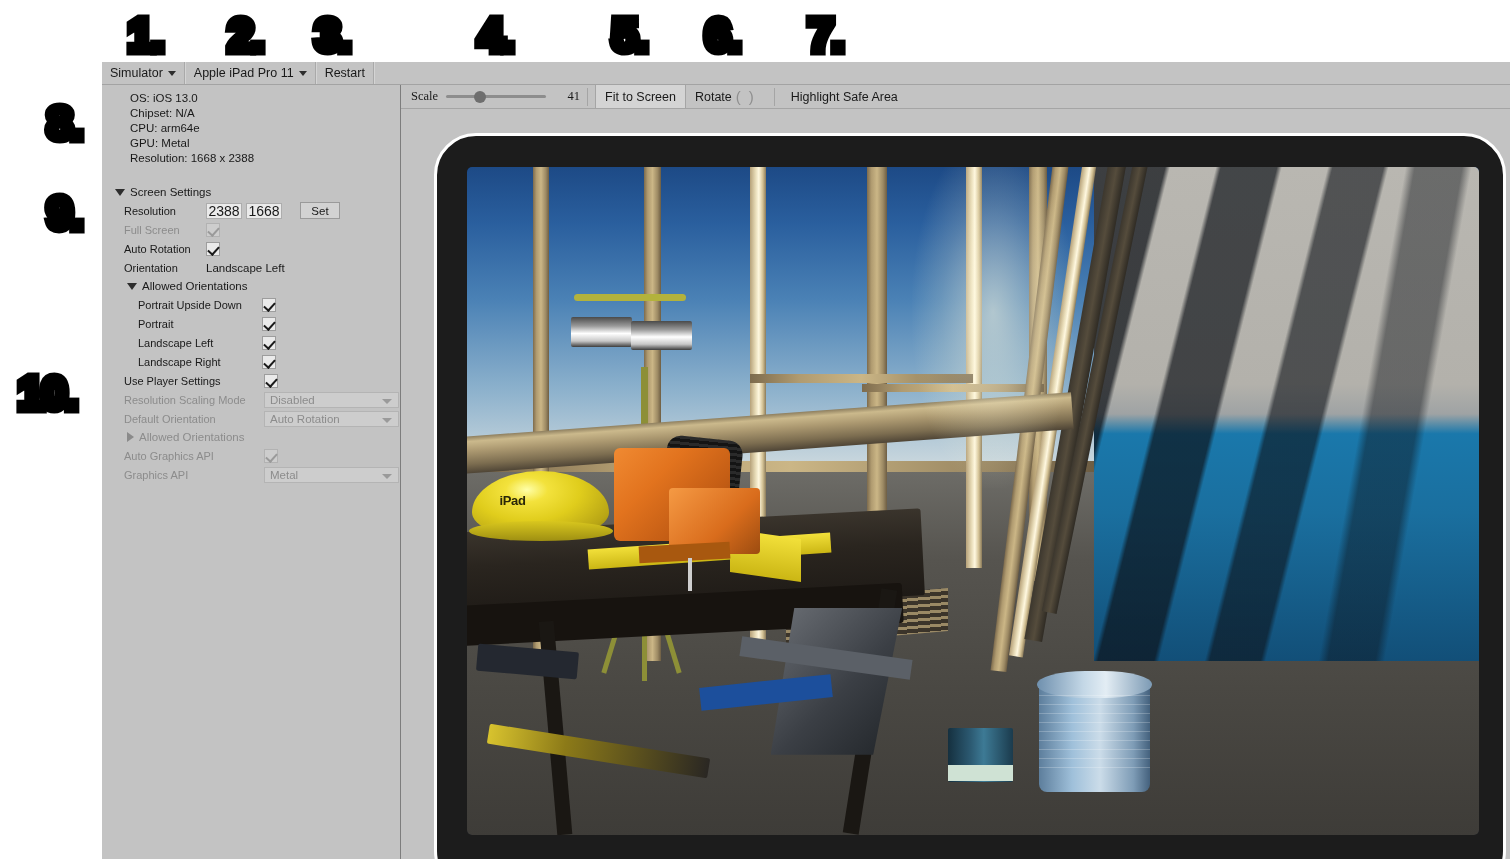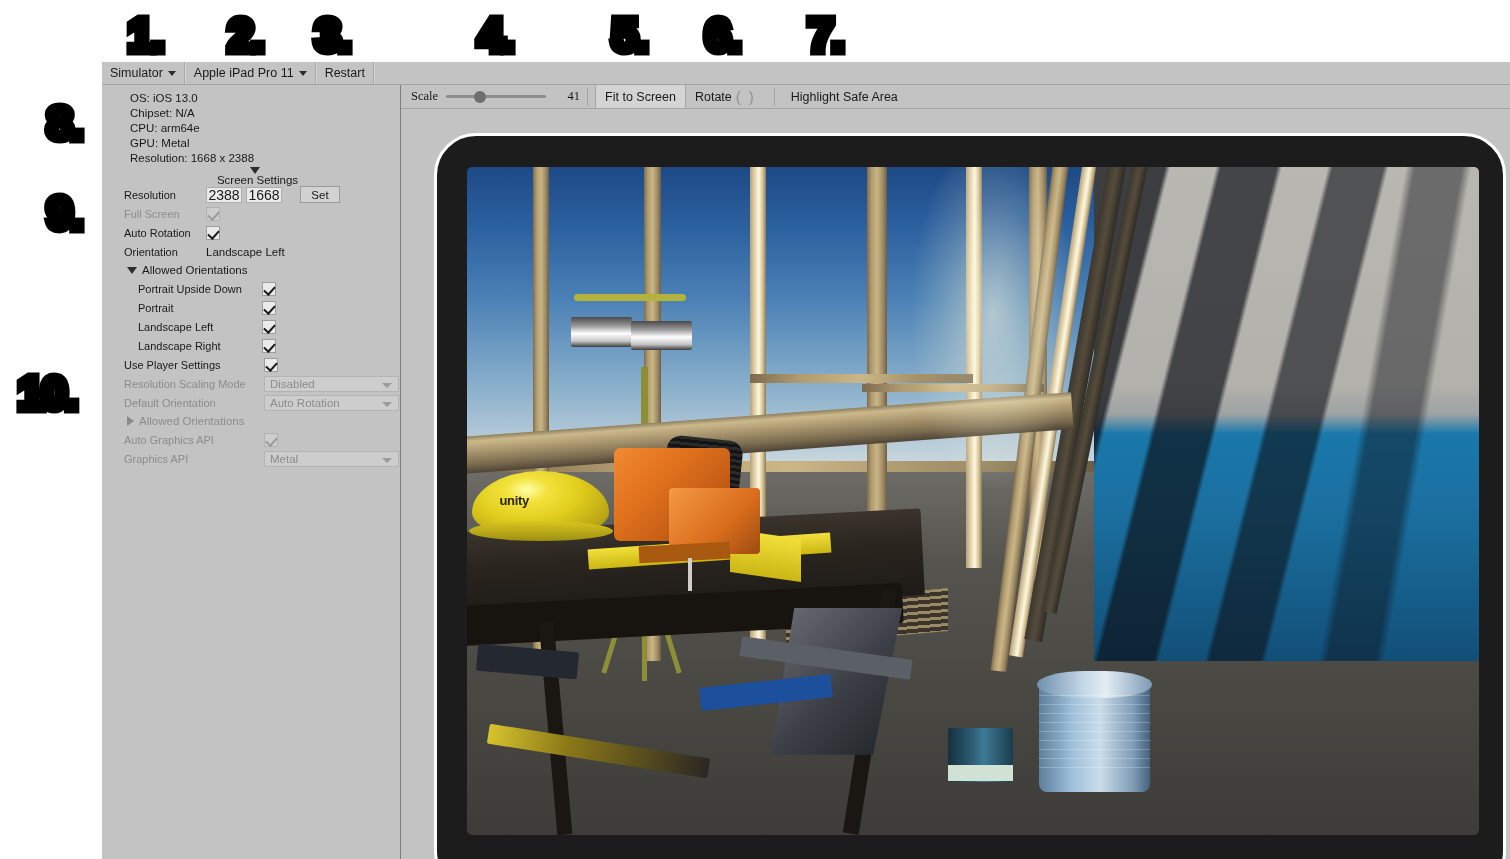--- a/index.html
+++ b/index.html
@@ -381,21 +381,21 @@
         <div class="specline">
           <span>CPU: arm64e</span>
         </div>
         <div class="specline">
           <span>GPU: Metal</span>
         </div>
         <div class="specline">
           <span>Resolution: 1668 x 2388</span>
         </div>
 
-        <div class="foldout" style="margin-top:2px;flex-direction:column;">
+        <div class="foldout" style="margin-top:18px;">
           <span class="tri-down"></span>
           <span>Screen Settings</span>
         </div>
 
         <div class="kv">
           <span class="k" style="width:82px;">Resolution</span>
           <div class="numfield">2388</div>
           <div class="numfield">1668</div>
           <div class="setbtn">Set</div>
         </div>
@@ -560,21 +560,21 @@
 
               <div class="tool" style="left:2%; top:86%; width:22%; height:3%; background:linear-gradient(to right,#d8c32e 0%,#8c7a18 35%,#2a2723 100%); transform: rotate(9deg); border-radius:2px;"></div>
               <div class="tool" style="left:23%; top:77%; width:13%; height:3.5%; background:#1c4f9c; transform: rotate(-6deg);"></div>
               <div class="tool" style="left:1%; top:72%; width:10%; height:4%; background:#242830; transform: rotate(5deg); border-radius:2px;"></div>
 
               <div class="yellow-guide" style="left:12%; top:56%; width:24%; height:3%; transform: rotate(-4deg);"></div>
               <div class="yellow-guide" style="left:26%; top:55%; width:7%; height:6.5%; transform: skewY(8deg);"></div>
 
               <div class="hardhat" style="left:0.5%; top:45.5%; width:13.5%; height:10%;"></div>
               <div class="hardhat-brim" style="left:0.2%; top:53%; width:14.2%; height:3%;"></div>
-              <div class="hat-logo" style="left:3.2%; top:48.8%;">unity</div>
+              <div class="hat-logo" style="left:3.2%; top:48.8%;">iPad</div>
 
               <div class="saw-grip" style="left:19.5%; top:40.5%; width:7.5%; height:12%; transform: rotate(6deg);"></div>
               <div class="saw-body" style="left:14.5%; top:42%; width:11.5%; height:14%;"></div>
               <div class="saw-front" style="left:20%; top:48%; width:9%; height:10%;"></div>
               <div style="position:absolute; left:17%; top:56.5%; width:9%; height:2.6%; background:#a8580f; transform: rotate(-3deg);"></div>
               <div style="position:absolute; left:21.8%; top:58.5%; width:0.4%; height:5%; background:#cfcfcf;"></div>
 
               <div style="position:absolute; left:44%; top:0; width:16%; height:48%; background: radial-gradient(ellipse at 50% 45%, rgba(255,250,225,0.55) 0%, rgba(255,248,215,0.18) 45%, rgba(255,255,255,0) 72%); pointer-events:none;"></div>
             </div>
           </div>

